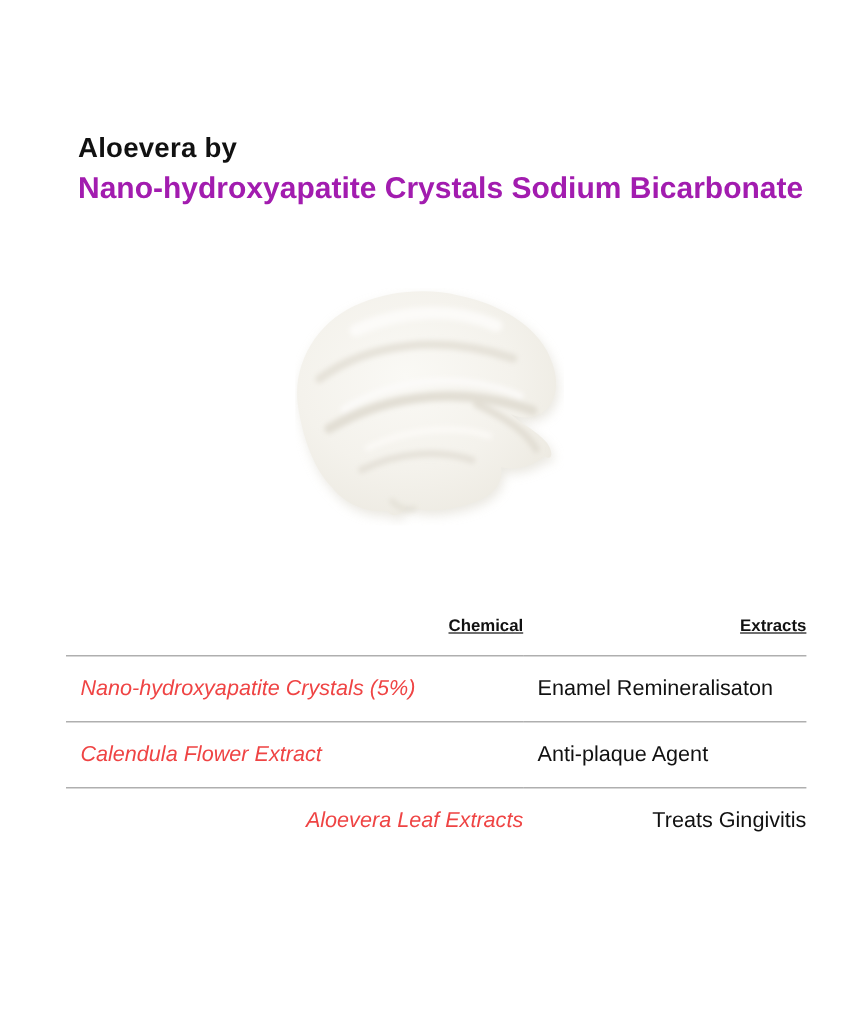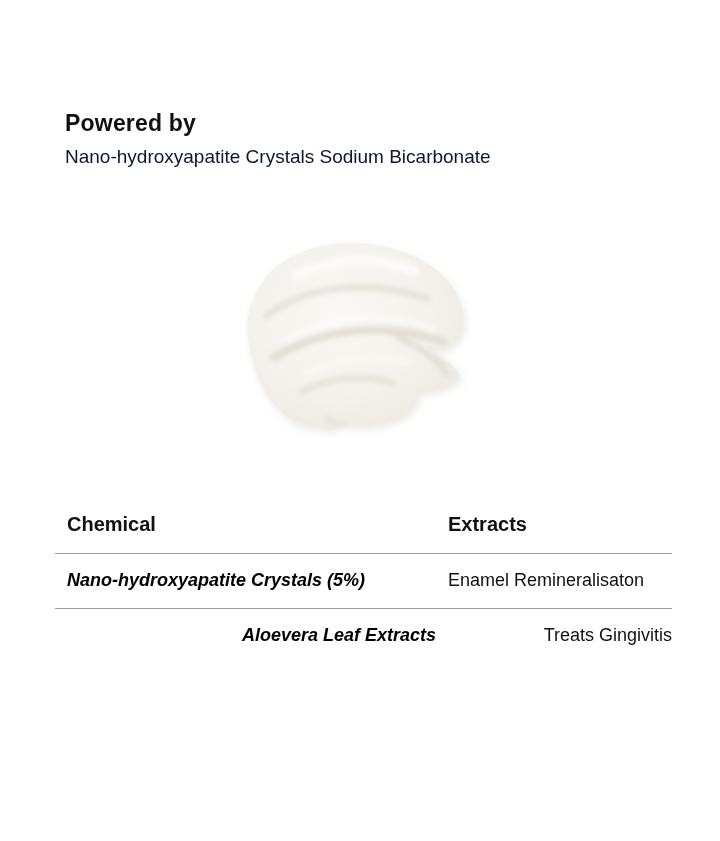--- a/index.html
+++ b/index.html
@@ -17,56 +17,57 @@
     font-family:"Liberation Sans","DejaVu Sans",sans-serif;
     color:var(--text-color);
     -webkit-font-smoothing:antialiased;
   }
   .hero{position:absolute;left:65px;top:109px;}
   .hero h1{
     margin:0;font-size:23px;line-height:29px;font-weight:700;
     letter-spacing:.2px;color:var(--text-color);
   }
   .hero p{
-    margin:7px 0 0 0;font-size:19px;line-height:24px;font-weight:400;
-    color:#0f172a;white-space:nowrap;
+    margin:7px 0 0 0;font-size:25px;line-height:24px;font-weight:700;
+    color:#a21caf;white-space:nowrap;
   }
   .swatch{
     position:absolute;left:246px;top:240px;width:224px;height:198px;
   }
   .swatch svg{display:block;width:100%;height:100%;}
   .fold{fill:none;stroke:var(--cream-shadow);stroke-linecap:round;}
   .hl{fill:none;stroke:var(--cream-highlight);stroke-linecap:round;}
   table.ingredients{
     position:absolute;left:55px;top:501px;width:617px;
     border-collapse:collapse;table-layout:fixed;
   }
   table.ingredients col.c1{width:381px;}
   table.ingredients col.c2{width:236px;}
   table.ingredients th{
-    text-align:left;font-size:20px;font-weight:700;color:var(--text-color);
+    text-align:right;font-size:14px;font-weight:700;color:var(--text-color);
     padding:12px 0 17px 12px;
     border-bottom:1.5px solid var(--divider-color);
+    text-decoration:underline;
   }
   table.ingredients td{
     font-size:18px;vertical-align:middle;
     padding:16px 0 17px 12px;
     border-bottom:1.5px solid var(--divider-color);
   }
   table.ingredients tbody tr:last-child td{border-bottom:none;text-align:right;}
-  td.chem{font-style:italic;font-weight:700;color:#000000;}
+  td.chem{font-style:italic;font-weight:400;color:#ef4444;}
   td.func{font-weight:400;color:var(--text-color);}
 </style>
 </head>
 <body>
 
 <div class="page">
 
   <header class="hero">
-    <h1>Powered by</h1>
+    <h1>Aloevera by</h1>
     <p>Nano-hydroxyapatite Crystals Sodium Bicarbonate</p>
   </header>
 
   <div class="swatch">
     <svg viewBox="0 0 222 196" xmlns="http://www.w3.org/2000/svg">
       <defs>
         <radialGradient id="creamFill" cx="42%" cy="38%" r="75%">
           <stop offset="0%" stop-color="#faf9f5"></stop>
           <stop offset="55%" stop-color="#f4f2ec"></stop>
           <stop offset="100%" stop-color="#ebe8df"></stop>
@@ -114,19 +115,23 @@
         <th>Chemical</th>
         <th>Extracts</th>
       </tr>
     </thead>
     <tbody>
       <tr>
         <td class="chem">Nano-hydroxyapatite Crystals (5%)</td>
         <td class="func">Enamel Remineralisaton</td>
       </tr>
       <tr>
+        <td class="chem">Calendula Flower Extract</td>
+        <td class="func">Anti-plaque Agent</td>
+      </tr>
+      <tr>
         <td class="chem">Aloevera Leaf Extracts</td>
         <td class="func">Treats Gingivitis</td>
       </tr>
     </tbody>
   </table>
 
 </div>
 
 </body></html>

